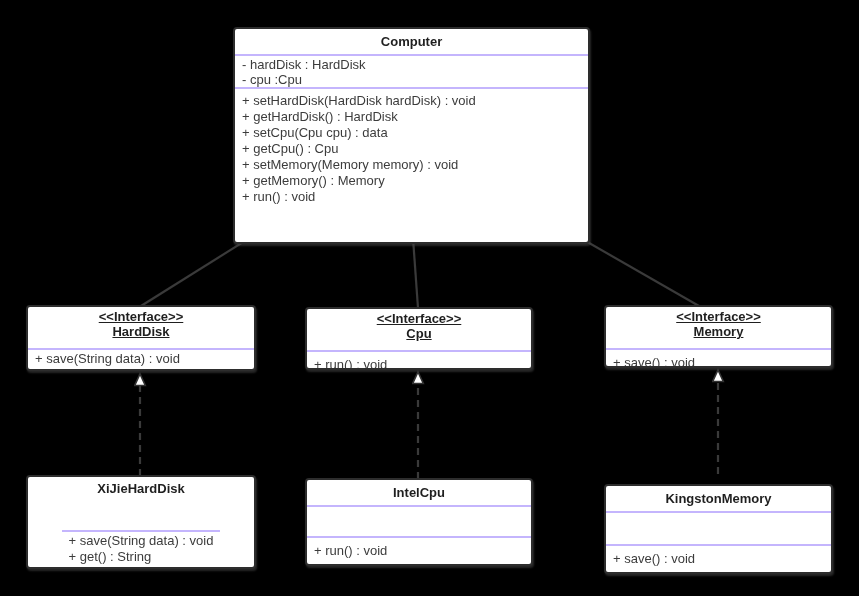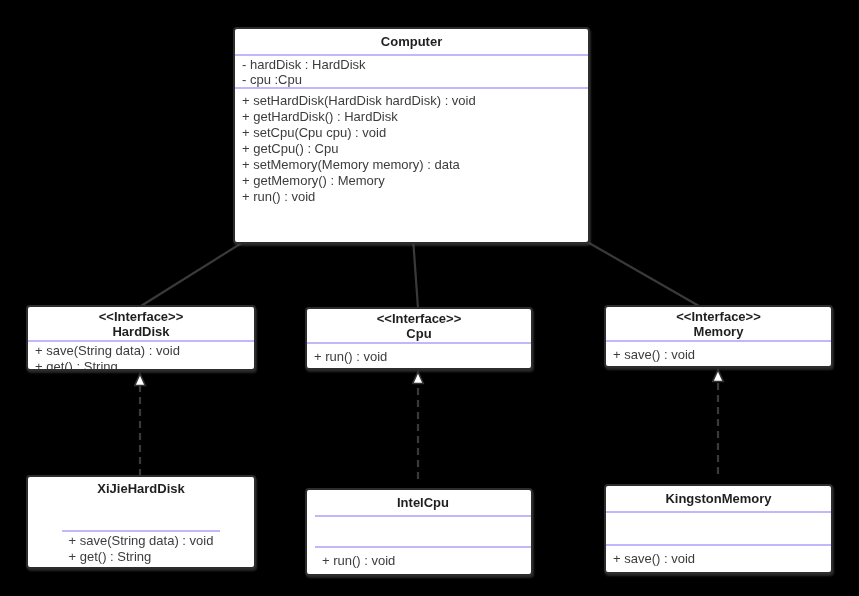--- a/index.html
+++ b/index.html
@@ -37,33 +37,33 @@
   }
 
   
   .box-computer { left: 233px; top: 27px; width: 357px; height: 217px; }
   .box-computer .title { line-height: 25px; height: 25px; }
   .box-computer .attrs { padding: 1px 0 0; }
   .box-computer .attrs .member { line-height: 15px; }
   .box-computer .methods { flex: 1; padding-top: 4px; }
 
   
-  .iface .title { line-height: 15px; padding: 2px 0 1px; }
+  .iface .title { line-height: 15px; padding: 2px 0 9px; text-decoration: underline; }
   .iface .methods { flex: 1; padding-top: 1px; }
   .box-harddisk { left: 26px; top: 305px; width: 230px; height: 66px; }
   .box-cpu      { left: 305px; top: 307px; width: 228px; height: 63px; }
   .box-memory   { left: 604px; top: 305px; width: 229px; height: 63px; }
   .box-cpu .methods, .box-memory .methods { padding-top: 5px; }
 
   
   .impl .title { line-height: 23px; height: 23px; }
   .impl .attrs { flex: 1; min-height: 26px; }
   .impl .methods { padding: 1px 0 2px; }
   .box-xijie    { left: 26px; top: 475px; width: 230px; height: 94px; align-items: center; }
-  .box-intel    { left: 305px; top: 488px; width: 228px; height: 88px; padding-left: 8px; }
+  .box-intel    { left: 305px; top: 478px; width: 228px; height: 88px; }
   .box-kingston { left: 604px; top: 484px; width: 229px; height: 90px; }
   .box-intel .title, .box-kingston .title { line-height: 25px; height: 25px; }
   .box-intel .methods, .box-kingston .methods { padding: 5px 0; }
 </style>
 </head>
 <body>
 
 <div class="stage">
 
   <svg class="connectors" width="859" height="596" viewBox="0 0 859 596">
@@ -87,23 +87,23 @@
 
   <div class="uml-box box-computer">
     <div class="title">Computer</div>
     <div class="compartment attrs">
       <div class="member">- hardDisk : HardDisk</div>
       <div class="member">- cpu :Cpu</div>
     </div>
     <div class="compartment methods">
       <div class="member">+ setHardDisk(HardDisk hardDisk) : void</div>
       <div class="member">+ getHardDisk() : HardDisk</div>
-      <div class="member">+ setCpu(Cpu cpu) : void</div>
+      <div class="member">+ setCpu(Cpu cpu) : data</div>
       <div class="member">+ getCpu() : Cpu</div>
-      <div class="member">+ setMemory(Memory memory) : data</div>
+      <div class="member">+ setMemory(Memory memory) : void</div>
       <div class="member">+ getMemory() : Memory</div>
       <div class="member">+ run() : void</div>
     </div>
   </div>
 
   <div class="uml-box iface box-harddisk">
     <div class="title">
       <div>&lt;&lt;Interface&gt;&gt;</div>
       <div>HardDisk</div>
     </div>

